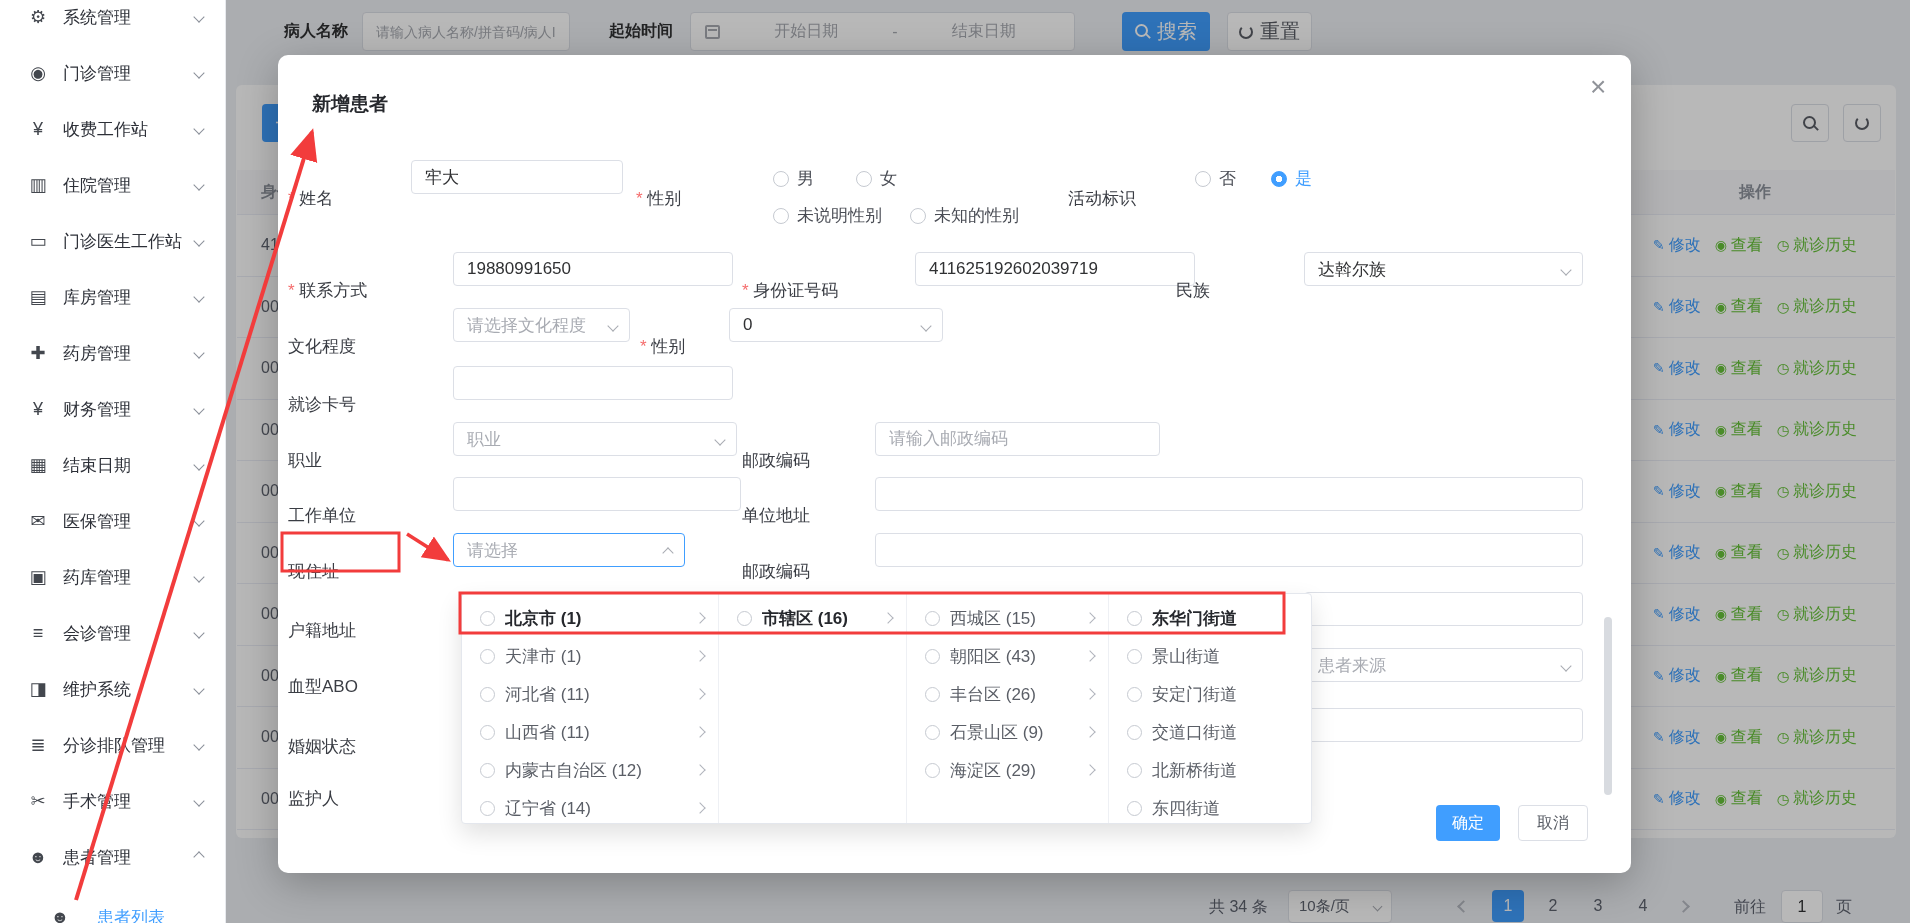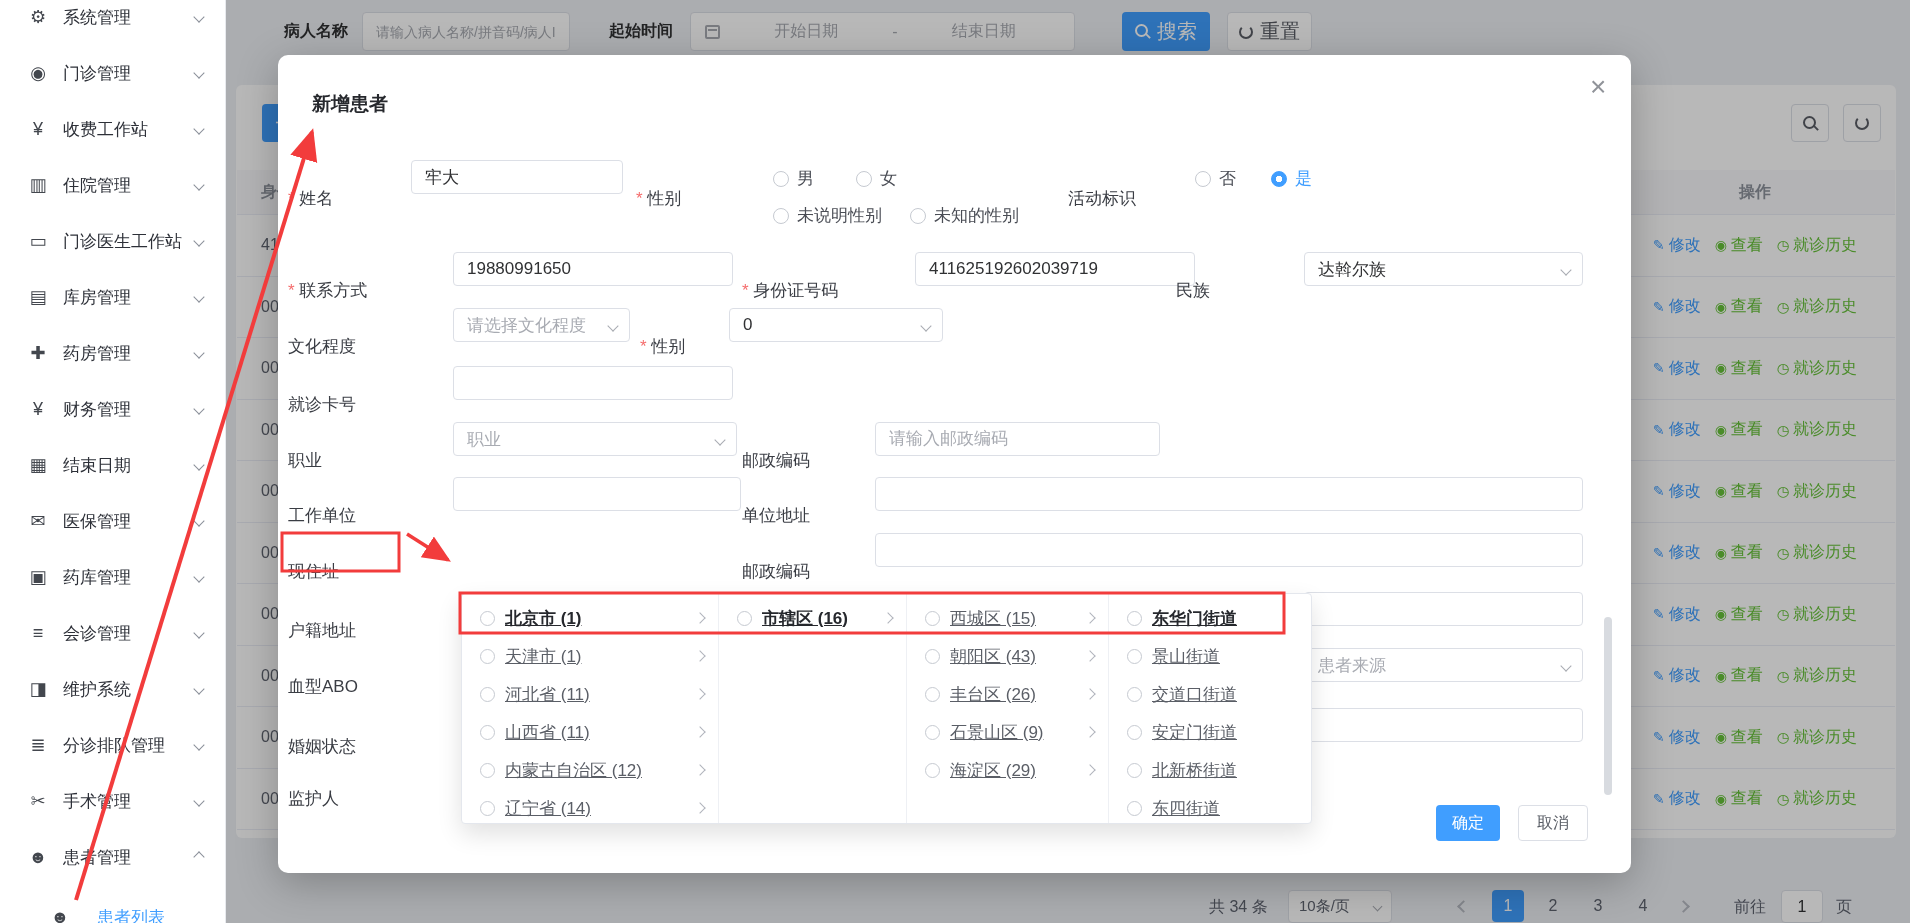--- a/index.html
+++ b/index.html
@@ -131,21 +131,21 @@
   #mscroll { position:absolute; left:1326px; top:562px; width:8px; height:178px;
              background:#d8dbe0; border-radius:4px; cursor:grab; }
 
   
   #cascader { position:absolute; left:461px; top:593px; width:851px; height:231px;
               background:#fff; border:1px solid #e4e7ed; border-radius:4px; z-index:12;
               display:flex; box-shadow:0 10px 24px rgba(0,0,0,.12); overflow:hidden; }
   .cas-col { border-right:1px solid #eef0f4; padding-top:5px; overflow:hidden; flex-shrink:0; }
   .cas-col:last-child { border-right:none; }
   .cas-item { display:flex; align-items:center; height:38px; padding:0 14px 0 18px;
-              gap:10px; font-size:17px; color:#5a5e66; cursor:pointer;text-decoration:underline; }
+              gap:10px; font-size:17px; color:#5a5e66; cursor:pointer; }
   .cas-item .cas-label { flex:1; white-space:nowrap; overflow:hidden; }
   .cas-item.active { font-weight:bold; color:#26282d; }
   .cas-radio { width:15px; height:15px; flex-shrink:0; }
   .cas-chev { width:8px; height:8px; border-width:1.5px; color:#b0b4bc; }
 
   
   #annot { position:absolute; left:0; top:0; z-index:40; pointer-events:none; }
 </style>
 </head>
 <body>
@@ -438,20 +438,24 @@
     </div>
     <div class="flabel" style="left:464px;top:374px">邮政编码</div>
     <input class="inp" style="left: 597px; top: 367px; width: 285px;" placeholder="请输入邮政编码">
 
     <div class="flabel" style="left:10px;top:429px">工作单位</div>
     <input class="inp" style="left: 175px; top: 422px; width: 288px;">
     <div class="flabel" style="left:464px;top:429px">单位地址</div>
     <input class="inp" style="left: 597px; top: 422px; width: 708px;">
 
     <div class="flabel" style="left:10px;top:485px">现住址</div>
+    <div class="sel open" style="left:175px;top:478px;width:232px">
+      <span class="ph">请选择</span>
+      <span class="sel-chev chev up"></span>
+    </div>
     <div class="flabel" style="left:464px;top:485px">邮政编码</div>
     <input class="inp" style="left: 597px; top: 478px; width: 708px;">
 
     <div class="flabel" style="left:10px;top:544px">户籍地址</div>
     <input class="inp" style="left: 1026px; top: 537px; width: 279px;">
 
     <div class="flabel" style="left:10px;top:600px">血型ABO</div>
     <div class="sel" style="left:1026px;top:593px;width:279px">
       <span class="ph">患者来源</span>
       <span class="sel-chev chev"></span>
@@ -538,25 +542,25 @@
         <div class="cas-item active">
           <span class="radio cas-radio"></span>
           <span class="cas-label">东华门街道</span>
         </div>
         <div class="cas-item">
           <span class="radio cas-radio"></span>
           <span class="cas-label">景山街道</span>
         </div>
         <div class="cas-item">
           <span class="radio cas-radio"></span>
+          <span class="cas-label">安定门街道</span>
+        </div>
+        <div class="cas-item">
+          <span class="radio cas-radio"></span>
           <span class="cas-label">交道口街道</span>
-        </div>
-        <div class="cas-item">
-          <span class="radio cas-radio"></span>
-          <span class="cas-label">安定门街道</span>
         </div>
         <div class="cas-item">
           <span class="radio cas-radio"></span>
           <span class="cas-label">北新桥街道</span>
         </div>
         <div class="cas-item">
           <span class="radio cas-radio"></span>
           <span class="cas-label">东四街道</span>
         </div>
       </div>

